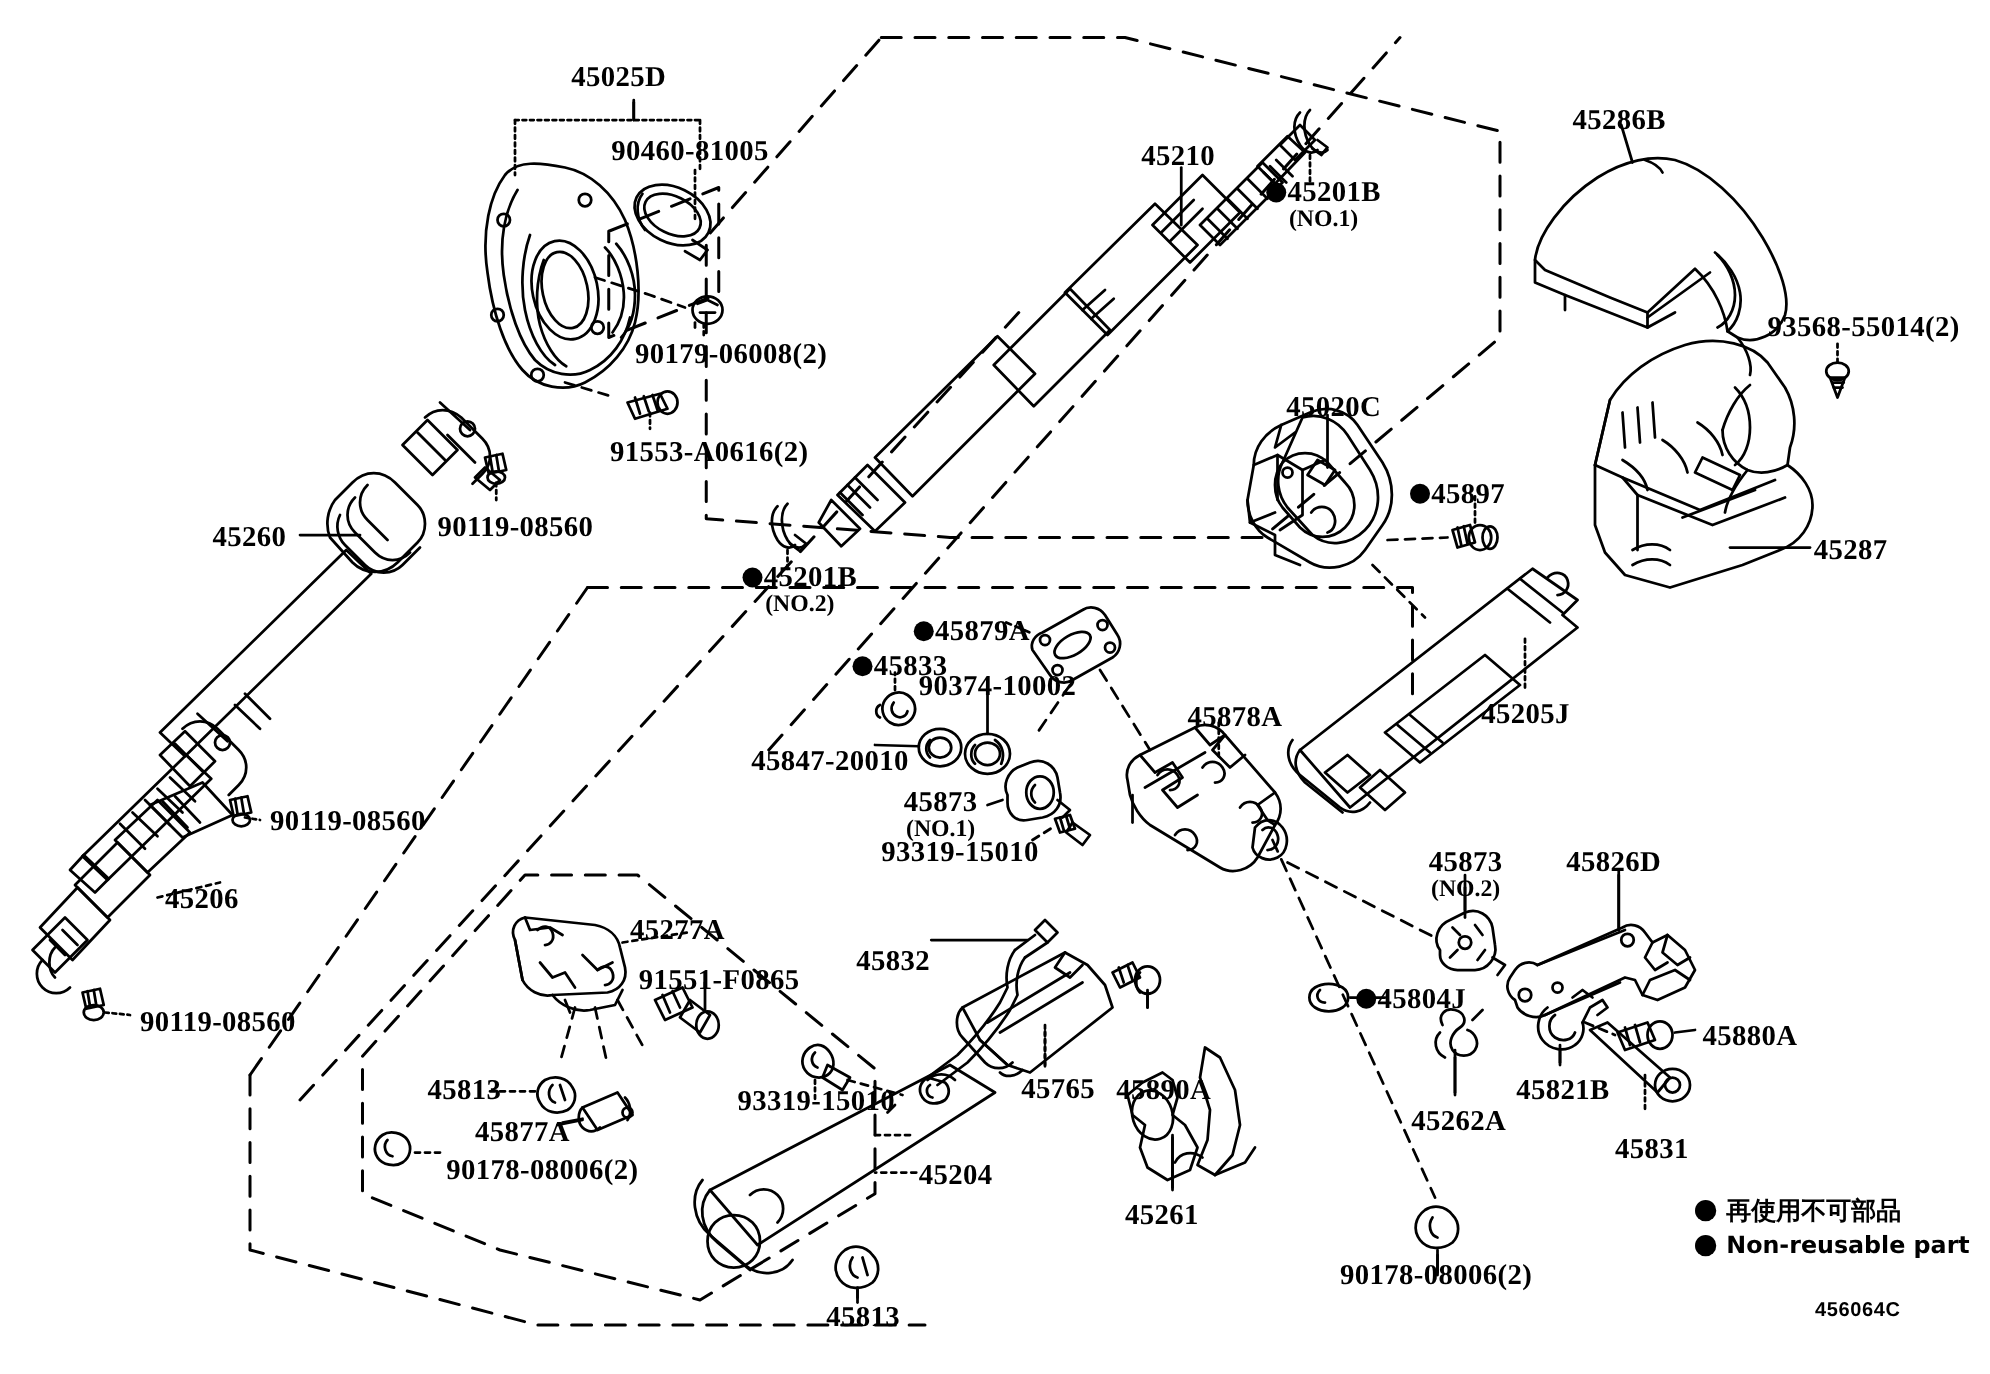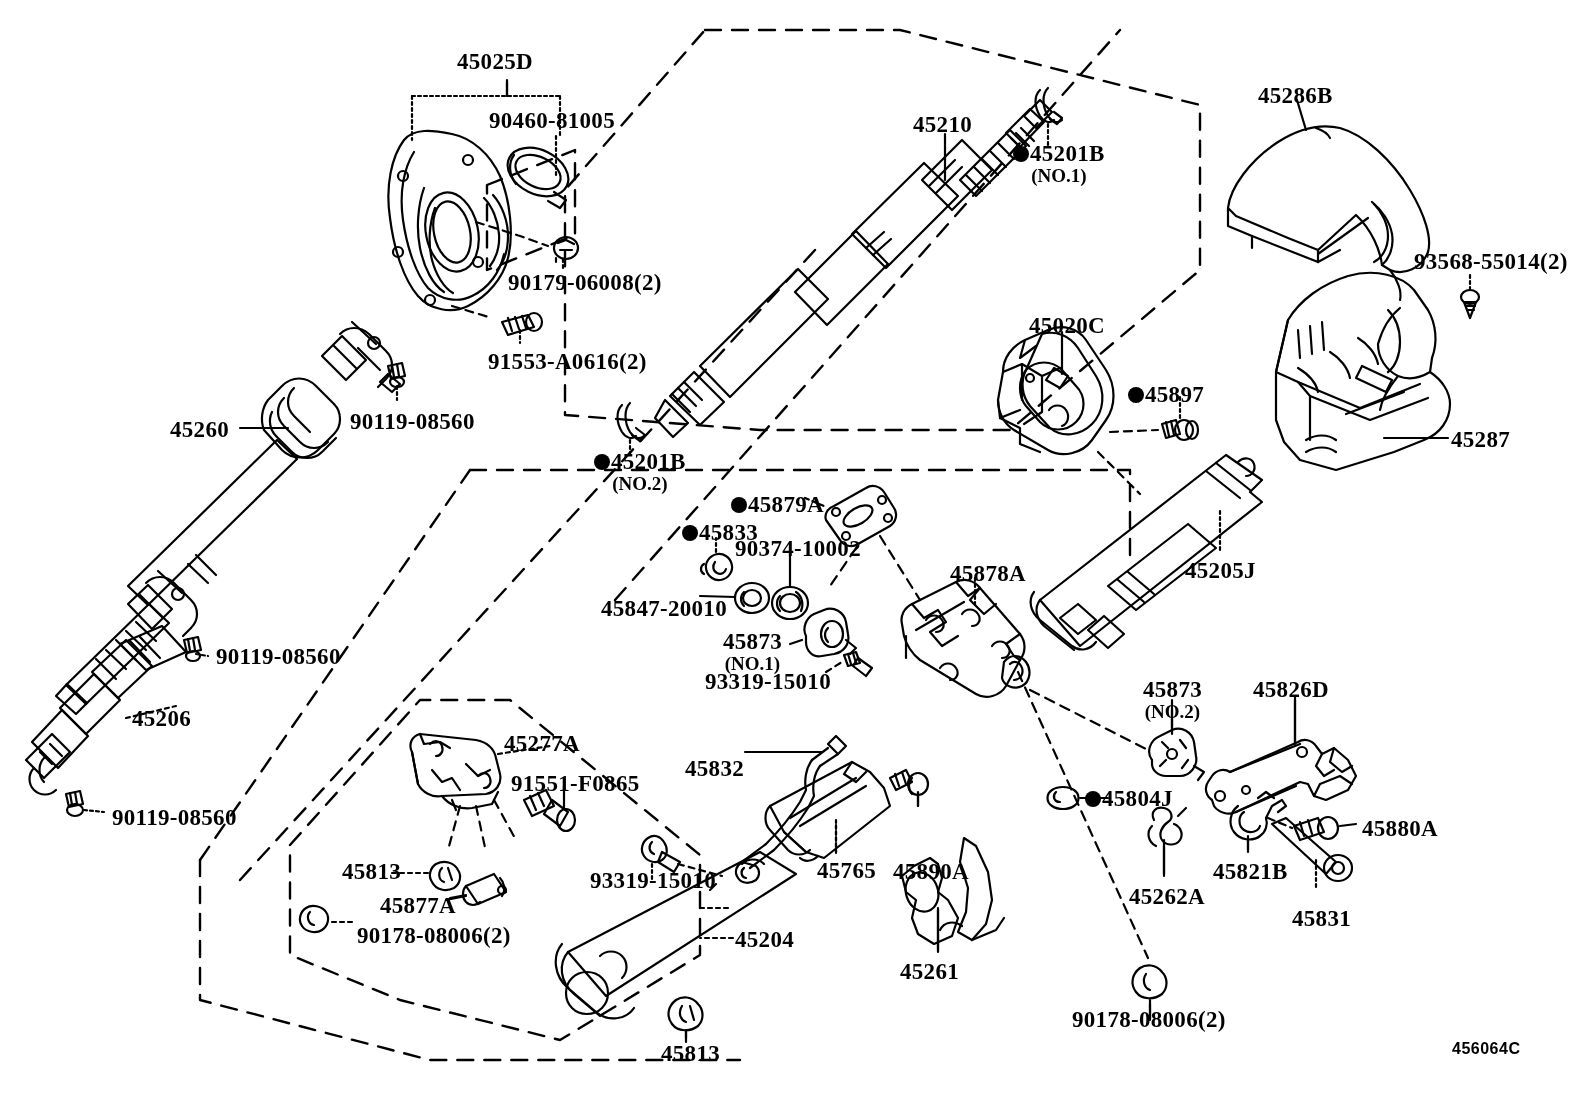--- a/index.html
+++ b/index.html
@@ -738,16 +738,26 @@
       <div class="lbl" style="left: 342px; top: 860px;"><span>45813</span></div>
       <div class="lbl" style="left: 380px; top: 894px;"><span>45877A</span></div>
       <div class="lbl" style="left: 357px; top: 924px;"><span>90178-08006(2)</span></div>
       <div class="lbl" style="left: 590px; top: 869px;"><span>93319-15010</span></div>
       <div class="lbl" style="left: 735px; top: 928px;"><span>45204</span></div>
       <div class="lbl" style="left: 900px; top: 960px;"><span>45261</span></div>
       <div class="lbl" style="left: 661px; top: 1042px;"><span>45813</span></div>
       <div class="lbl" style="left: 1072px; top: 1008px;"><span>90178-08006(2)</span></div>
     </div>
 
+  <div id="legend">
+    <div class="row">
+      <span class="bullet"></span>
+      <span class="jp">再使用不可部品</span>
+    </div>
+    <div class="row">
+      <span class="bullet"></span>
+      <span class="en">Non-reusable part</span>
+    </div>
+  </div>
 
   <div id="diagram-id">456064C</div>
 
 </div>
 
 </body></html>

